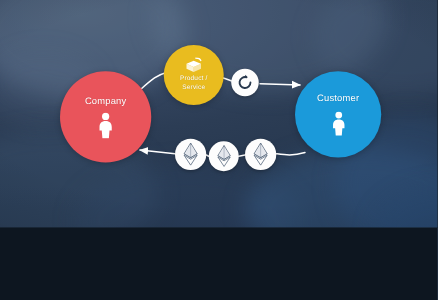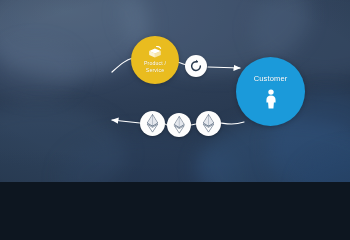--- a/index.html
+++ b/index.html
@@ -149,20 +149,27 @@
 
     <path d="M244,122 C234,125 228,124 221,123" fill="none" stroke="#ffffff" stroke-width="1.2" stroke-linecap="round"></path>
 
     <path d="M196,124 L191,125" fill="none" stroke="#ffffff" stroke-width="1.2" stroke-linecap="round"></path>
 
     <path d="M167,125 L165,124" fill="none" stroke="#ffffff" stroke-width="1.2" stroke-linecap="round"></path>
 
     <path d="M140,123 L112,120" fill="none" stroke="#ffffff" stroke-width="1.2" stroke-linecap="round" marker-end="url(#ar-l)"></path>
   </svg>
 
+  <div class="node node-company">
+    <div class="node-label">Company</div>
+    <svg class="node-icon" width="15" height="21" viewBox="0 0 15 21">
+      <circle cx="7.5" cy="3.1" r="2.9" fill="#ffffff"></circle>
+      <path d="M7.5,6.8 C4.3,6.8 2.6,8.6 2.6,11.6 L2.6,14.3 L4.4,14.3 L4.9,20.6 L10.1,20.6 L10.6,14.3 L12.4,14.3 L12.4,11.6 C12.4,8.6 10.7,6.8 7.5,6.8 Z" fill="#ffffff"></path>
+    </svg>
+  </div>
 
   <div class="node node-product">
     <svg class="node-icon" width="14" height="13" viewBox="0 0 14 13">
       <path d="M1.2,5.0 L6.9,2.6 L12.8,5.0 L6.9,7.5 Z" fill="#ffffff"></path>
       <path d="M1.2,5.0 L1.2,9.0 L6.9,11.6 L6.9,7.5 Z" fill="#ffffff" opacity=".82"></path>
       <path d="M12.8,5.0 L12.8,9.0 L6.9,11.6 L6.9,7.5 Z" fill="#ffffff" opacity=".62"></path>
       <path d="M8.6,0.4 C10.6,0.4 12.2,1.3 12.6,2.4" fill="none" stroke="#ffffff" stroke-width="1.1" stroke-linecap="round"></path>
     </svg>
     <div class="node-label">
       <span>Product /</span><br>

